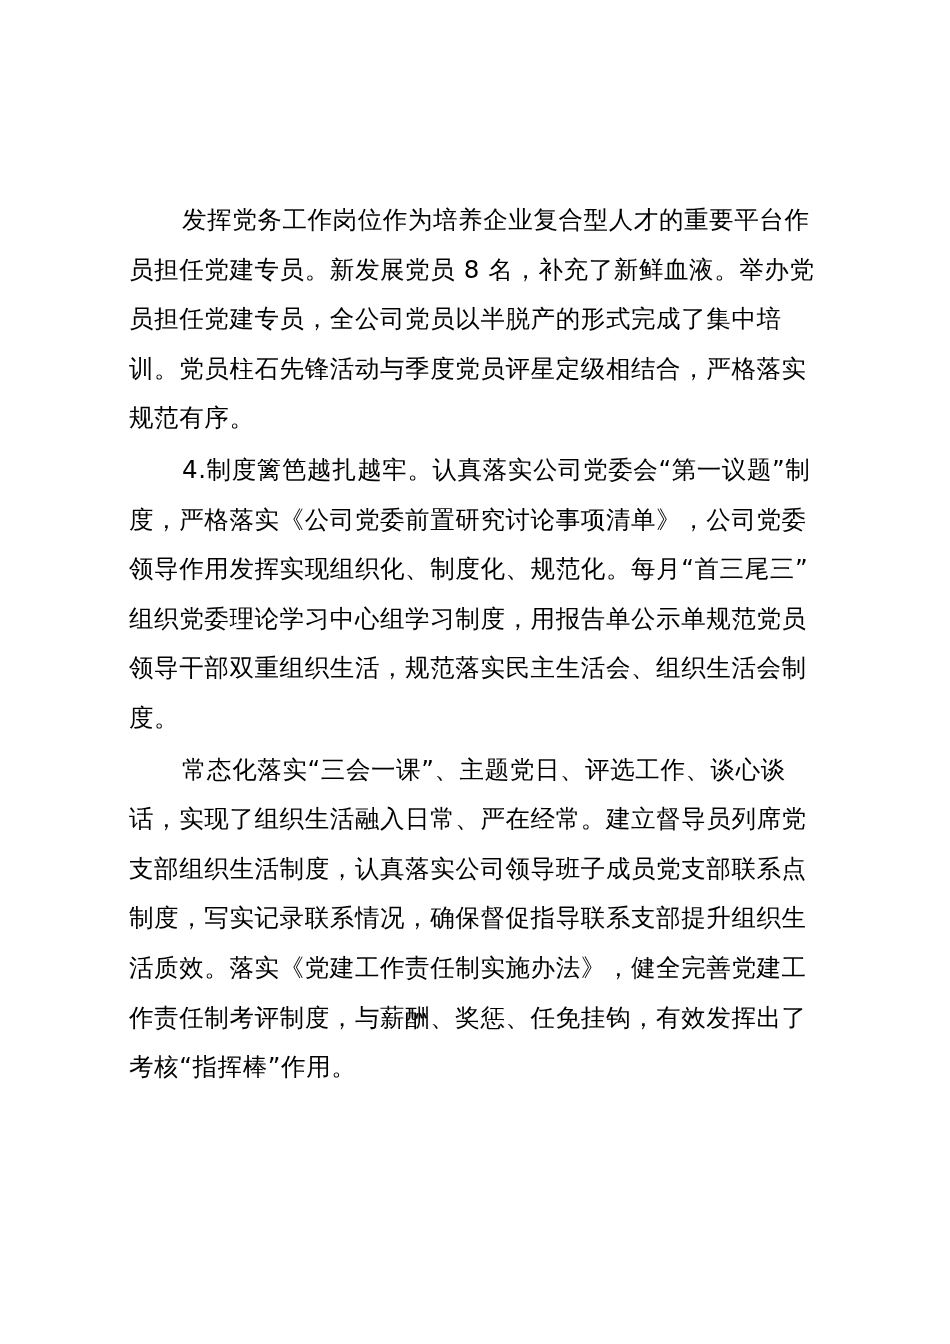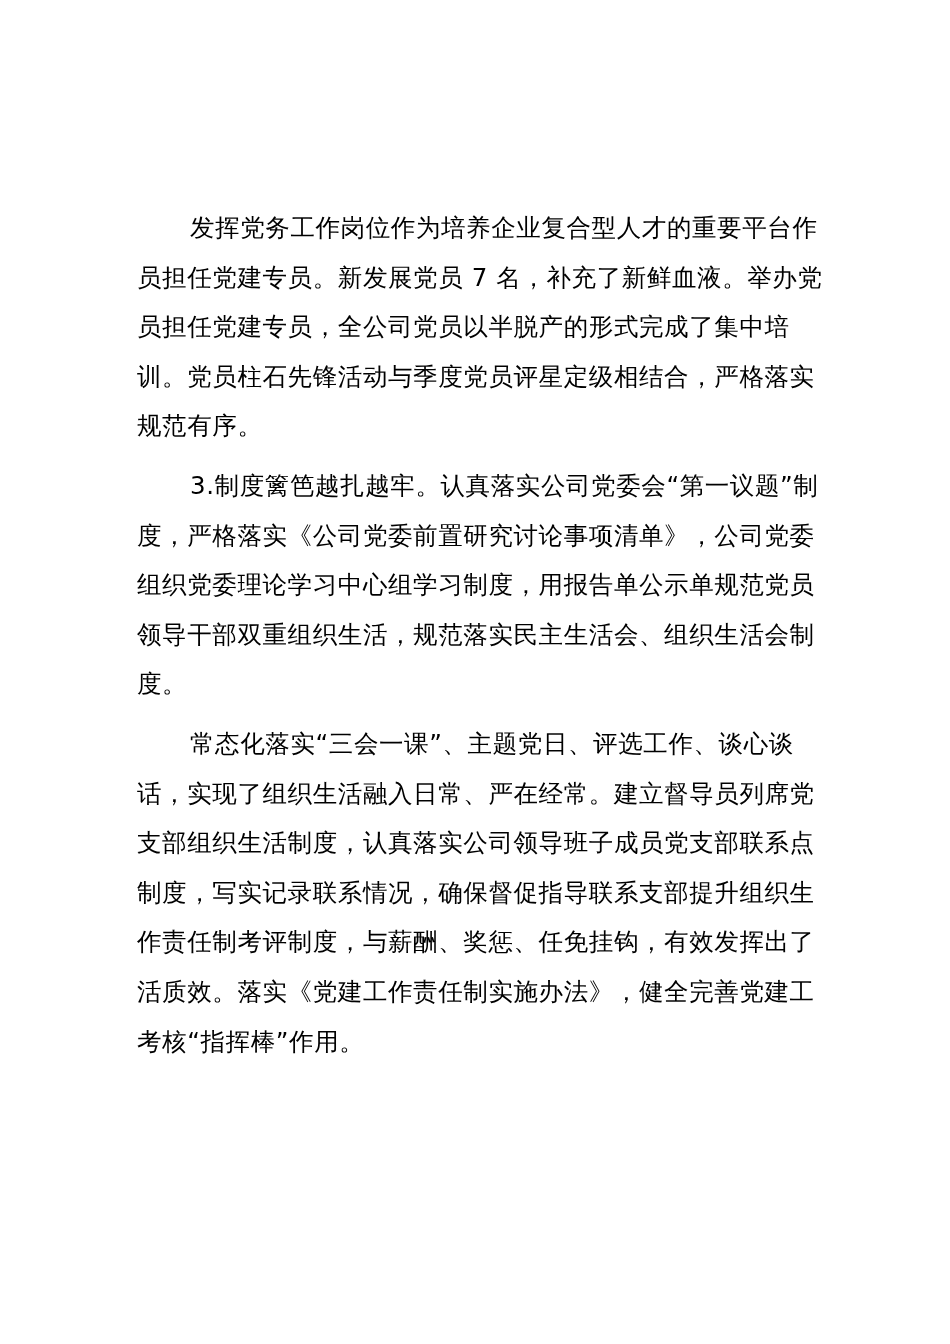--- a/index.html
+++ b/index.html
@@ -15,58 +15,59 @@
     font-family: "DejaVu Sans", "Liberation Sans", sans-serif;
     color: #000000;
   }
   .page {
     position: absolute;
     left: 127px;
     top: 193px;
     width: 700px;
   }
   .para {
-    margin: 10px;
+    margin: 2px;
   }
   .line {
     display: block;
     height: 49.6px;
     line-height: 49.6px;
     font-size: 24.5px;
     white-space: nowrap;
     letter-spacing: 0.6px;
   }
   .indent {
     padding-left: 53px;
   }
 </style>
 </head>
 <body>
 
 <div class="page">
 
   <div class="para">
     <span class="line indent">发挥党务工作岗位作为培养企业复合型人才的重要平台作</span>
-    <span class="line">员担任党建专员。新发展党员 7 名，补充了新鲜血液。举办党</span>
+    <span class="line">员担任党建专员。新发展党员 8 名，补充了新鲜血液。举办党</span>
     <span class="line">员担任党建专员，全公司党员以半脱产的形式完成了集中培</span>
     <span class="line">训。党员柱石先锋活动与季度党员评星定级相结合，严格落实</span>
     <span class="line">规范有序。</span>
   </div>
 
   <div class="para">
-    <span class="line indent">3.制度篱笆越扎越牢。认真落实公司党委会“第一议题”制</span>
+    <span class="line indent">4.制度篱笆越扎越牢。认真落实公司党委会“第一议题”制</span>
     <span class="line">度，严格落实《公司党委前置研究讨论事项清单》，公司党委</span>
+    <span class="line">领导作用发挥实现组织化、制度化、规范化。每月“首三尾三”</span>
     <span class="line">组织党委理论学习中心组学习制度，用报告单公示单规范党员</span>
     <span class="line">领导干部双重组织生活，规范落实民主生活会、组织生活会制</span>
     <span class="line">度。</span>
   </div>
 
   <div class="para">
     <span class="line indent">常态化落实“三会一课”、主题党日、评选工作、谈心谈</span>
     <span class="line">话，实现了组织生活融入日常、严在经常。建立督导员列席党</span>
     <span class="line">支部组织生活制度，认真落实公司领导班子成员党支部联系点</span>
     <span class="line">制度，写实记录联系情况，确保督促指导联系支部提升组织生</span>
+    <span class="line">活质效。落实《党建工作责任制实施办法》，健全完善党建工</span>
     <span class="line">作责任制考评制度，与薪酬、奖惩、任免挂钩，有效发挥出了</span>
-    <span class="line">活质效。落实《党建工作责任制实施办法》，健全完善党建工</span>
     <span class="line">考核“指挥棒”作用。</span>
   </div>
 
 </div>
 
 </body></html>

